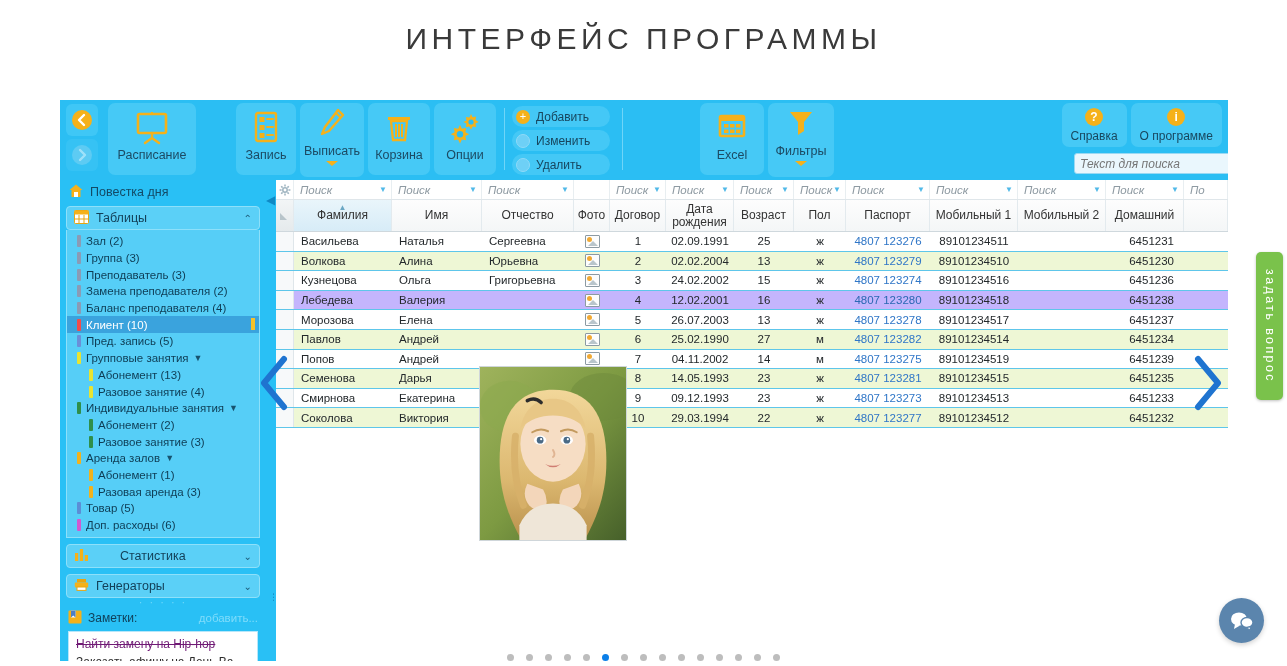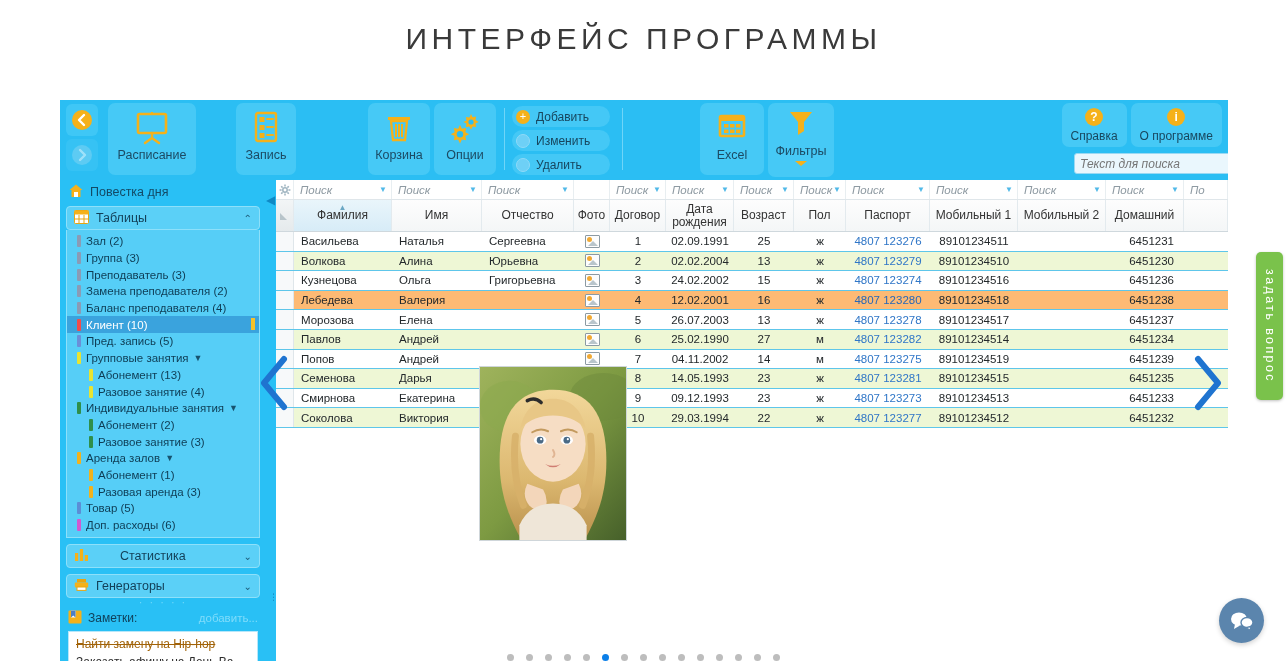--- a/index.html
+++ b/index.html
@@ -128,21 +128,21 @@
   }
   .trow .dcaret { margin-left: 5px; font-size: 9px; color: #17536f; }
 
   .notes-dots { text-align: center; font-size: 11px; color: #6fd8fa; letter-spacing: 2px; line-height: 8px; height: 10px; }
   .notes-head { display:flex; align-items:center; padding: 0 8px; height: 20px; gap: 6px; }
   .notes-head .add { margin-left: auto; color: #7fdcfb; font-size: 11.5px; }
   .notes-box {
     margin: 3px 8px 0 8px; background: #fff; border: 1px solid #b6e7fa;
     height: 46px; padding: 5px 7px; font-size: 12px; color: #2c2c2c;
   }
-  .notes-box .done { color: #a16207; text-decoration: line-through; margin-bottom: 4px; }
+  .notes-box .done { color: #701a75; text-decoration: line-through; margin-bottom: 4px; }
 
   
   .grid-wrap {
     position: absolute; left: 206px; top: 80px;
     width: 962px; height: 481px; background: #f1f1f1;
   }
   .gutter { position: absolute; left: 0; top: 0; width: 10px; height: 481px; background: #29c0f5; }
   .gutter .lcaret { position: absolute; left: 0px; top: 13px; font-size: 12px; color: #0f89c4; }
   .gutter .dots { position: absolute; left: 3px; bottom: 62px; color: #0d7fb8; font-size: 9px; line-height: 4px; }
 
@@ -181,21 +181,21 @@
     display: flex; align-items: center;
     font-size: 11.5px; color: #23282b; padding: 0 7px;
     overflow: hidden; white-space: nowrap;
   }
   .row .cell.c { justify-content: center; padding: 0 2px; }
   .row .cell.r { justify-content: flex-end; padding-right: 10px; }
   .row .cell.num { justify-content: center; }
   .row .cell.pass { color: #2f76c7; justify-content: center; }
   .row.white { background: #ffffff; }
   .row.green { background: #eef7d5; }
-  .row.sel { background: #fdba74; }
+  .row.sel { background: #c4b5fd; }
   .row.sel .cell.pass { color: #2a68b4; }
   .rowgutter { width: 18px; flex: 0 0 auto; background: #f7f9fa; border-right: 1px solid #dfe6ea; }
 
   .photoicon {
     width: 15px; height: 13px; border: 1px solid #8c9aa3; background: #fdfdfd;
     position: relative; border-radius: 1px;
   }
   .photoicon:before {
     content: ""; position: absolute; left: 1px; top: 1px; width: 5px; height: 5px;
     background: #f0a935; border-radius: 50%;
@@ -291,20 +291,34 @@
             <rect x="5" y="2" width="20" height="28" rx="2" fill="none" stroke="#f5b11a" stroke-width="2.4"></rect>
             <rect x="8.5" y="6" width="5" height="5" fill="#f5b11a"></rect>
             <rect x="8.5" y="14" width="5" height="5" fill="#f5b11a"></rect>
             <rect x="8.5" y="22" width="5" height="5" fill="#f5b11a"></rect>
             <path d="M16 8h6M16 16h6M16 24h6" stroke="#f5b11a" stroke-width="2" stroke-linecap="round"></path>
           </svg>
         </div>
         <div class="cap">Запись</div>
       </div>
 
+      <div class="rbtn" style="left:240px; width:64px; height:74px; padding-top:2px;">
+        <div class="glyph">
+          <svg width="30" height="34" viewBox="0 0 30 34">
+            <path d="M21 3l5 5-14 16-7 3 3-7z" fill="none" stroke="#f5b11a" stroke-width="2.4" stroke-linejoin="round"></path>
+            <path d="M19 6l5 5" stroke="#f5b11a" stroke-width="2"></path>
+          </svg>
+        </div>
+        <div class="cap">Выписать</div>
+        <div class="caret">
+          <svg width="16" height="8" viewBox="0 0 16 8">
+              <path d="M2 1l6 5 6-5z" fill="#f5b11a"></path>
+            </svg>
+        </div>
+      </div>
 
       <div class="rbtn" style="left:308px; width:62px; height:72px;">
         <div class="glyph">
           <svg width="30" height="34" viewBox="0 0 30 34">
             <rect x="4" y="6" width="22" height="3" fill="#f5b11a"></rect>
             <path d="M7 10h16l-2 19H9z" fill="none" stroke="#f5b11a" stroke-width="2.3"></path>
             <path d="M12 13v13M15 13v13M18 13v13" stroke="#f5b11a" stroke-width="2"></path>
           </svg>
         </div>
         <div class="cap">Корзина</div>

